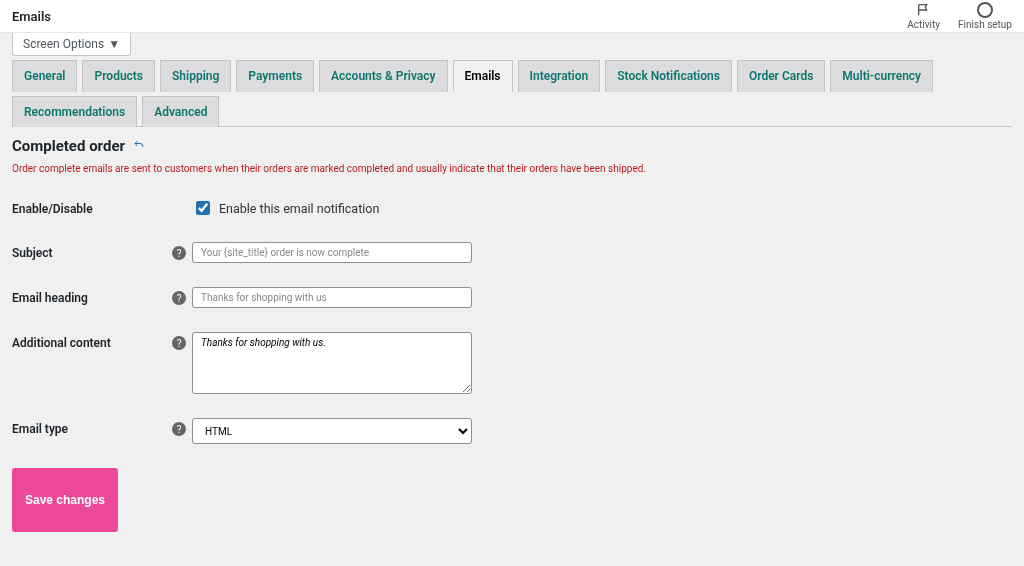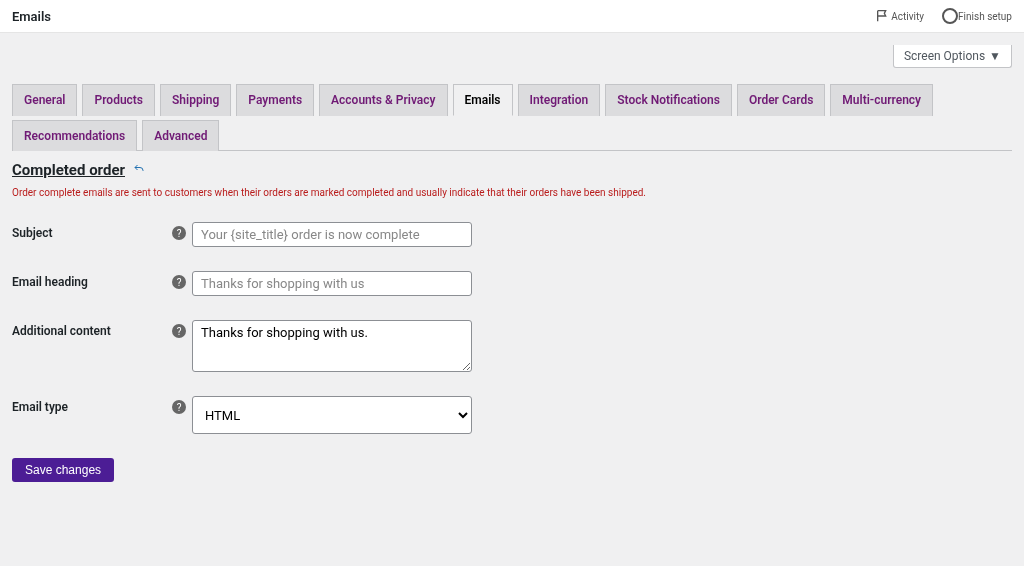--- a/index.html
+++ b/index.html
@@ -26,39 +26,38 @@
     font-size: 13px;
   }
   .topbar-right {
     margin-left: auto;
     display: flex;
     gap: 18px;
     align-items: flex-start;
   }
   .topbar-item {
     display: flex;
-    flex-direction: row;
+    flex-direction: column;
     align-items: center;
     font-size: 10px;
     color: #555;
     cursor: pointer;
   }
   .topbar-item svg, .topbar-item .circle {
     width: 16px;
     height: 16px;
     margin-bottom: 1px;
   }
   .circle {
     border: 2px solid #555;
     border-radius: 50%;
   }
   .screen-options-row {
     display: flex;
-    justify-content: flex-end;
-    padding: 12px 12px;
+    padding: 0 12px;
   }
   .screen-options {
     font-size: 12px;
     color: #50575e;
     background: #fff;
     border: 1px solid #c3c4c7;
     border-top: none;
     border-radius: 0 0 3px 3px;
     padding: 4px 10px;
     cursor: pointer;
@@ -71,42 +70,41 @@
   }
   .tabs {
     display: flex;
     gap: 5px;
     margin-bottom: 10px;
     border-bottom: 1px solid #c3c4c7;
     flex-wrap: wrap;
   }
   .tab {
     background: #dcdcde;
-    color: #701a75;
+    color: #0f766e;
     font-weight: 600;
     font-size: 12px;
     padding: 8px 11px;
     cursor: pointer;
     border: 1px solid #c3c4c7;
     border-bottom: none;
     margin-bottom: -1px;
   }
   .tab.active {
     background: #f0f0f1;
     color: #000;
     border-bottom: 1px solid #f0f0f1;
   }
   .section-title {
     font-size: 15px;
     font-weight: 700;
     margin: 0 0 4px 0;
     display: flex;
     align-items: center;
     gap: 8px;
-    text-decoration: underline;
   }
   .back-link svg {
     width: 12px;
     height: 12px;
     stroke: #2271b1;
   }
   .section-desc {
     font-size: 10px;
     color: #b91c1c;
     margin: 8px 0 24px 0;
@@ -147,45 +145,46 @@
     font-size: 12.5px;
     color: #333;
   }
   input[type="checkbox"] {
     width: 14px;
     height: 14px;
     accent-color: #2271b1;
   }
   input[type="text"], textarea, select {
     font-family: inherit;
-    font-size: 13px;
+    font-size: 10px;
     padding: 4px 8px;
     border: 1px solid #8c8f94;
     border-radius: 3px;
     background: #fff;
     width: 280px;
   }
   textarea {
-    height: 52px;
+    height: 62px;
     resize: both;
+    font-style: italic;
   }
   select {
-    height: 38px;
+    height: 26px;
   }
   input[type="text"]::placeholder {
     color: #888;
   }
   .save-btn {
-    background: #4c1d95;
+    background: #ec4899;
     color: #fff;
     border: none;
     border-radius: 3px;
-    padding: 5px 13px;
-    font-size: 12px;
-    font-weight: 400;
+    padding: 25px 13px;
+    font-size: 12px;
+    font-weight: 700;
     cursor: pointer;
   }
 </style>
 </head>
 <body>
 
 <div class="topbar">
   <span class="topbar-title">Emails</span>
   <div class="topbar-right">
     <div class="topbar-item">
@@ -228,20 +227,29 @@
   <h2 class="section-title">
     <span>Completed order</span>
     <a href="#" class="back-link">
       <svg viewBox="0 0 24 24" fill="none" stroke="#2271b1" stroke-width="2">
           <path d="M9 14L4 9l5-5M4 9h10a6 6 0 016 6v1"></path>
         </svg>
     </a>
   </h2>
   <p class="section-desc">Order complete emails are sent to customers when their orders are marked completed and usually indicate that their orders have been shipped.</p>
 
+  <div class="form-row">
+    <div class="form-label">Enable/Disable</div>
+    <div class="form-field">
+      <label class="checkbox-row" style="margin-left:20px;">
+        <input type="checkbox" checked="" style="">
+        <span>Enable this email notification</span>
+      </label>
+    </div>
+  </div>
 
   <div class="form-row">
     <div class="form-label">Subject</div>
     <div class="form-field">
       <span class="help">?</span>
       <input type="text" placeholder="Your {site_title} order is now complete" style="">
     </div>
   </div>
 
   <div class="form-row">

